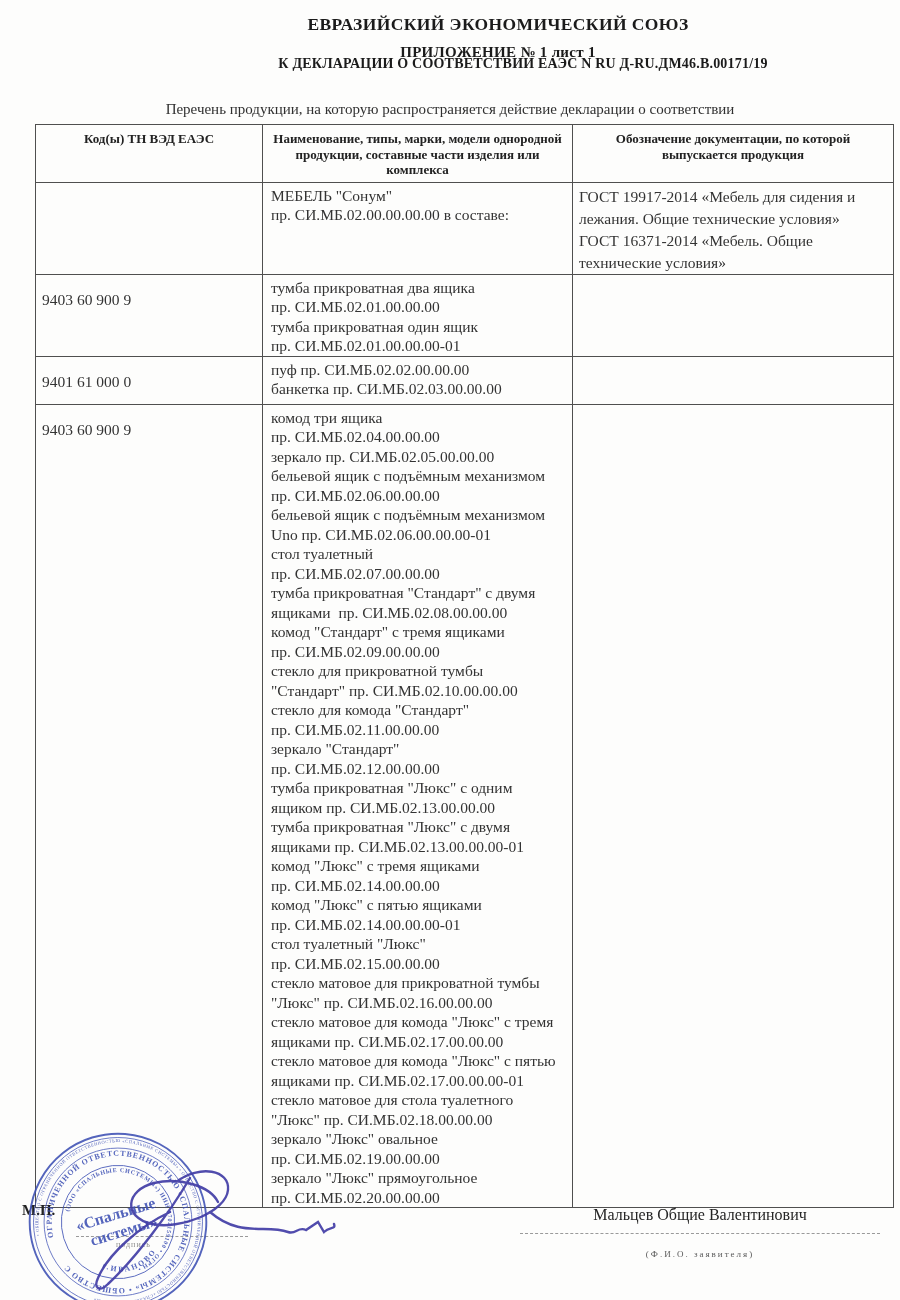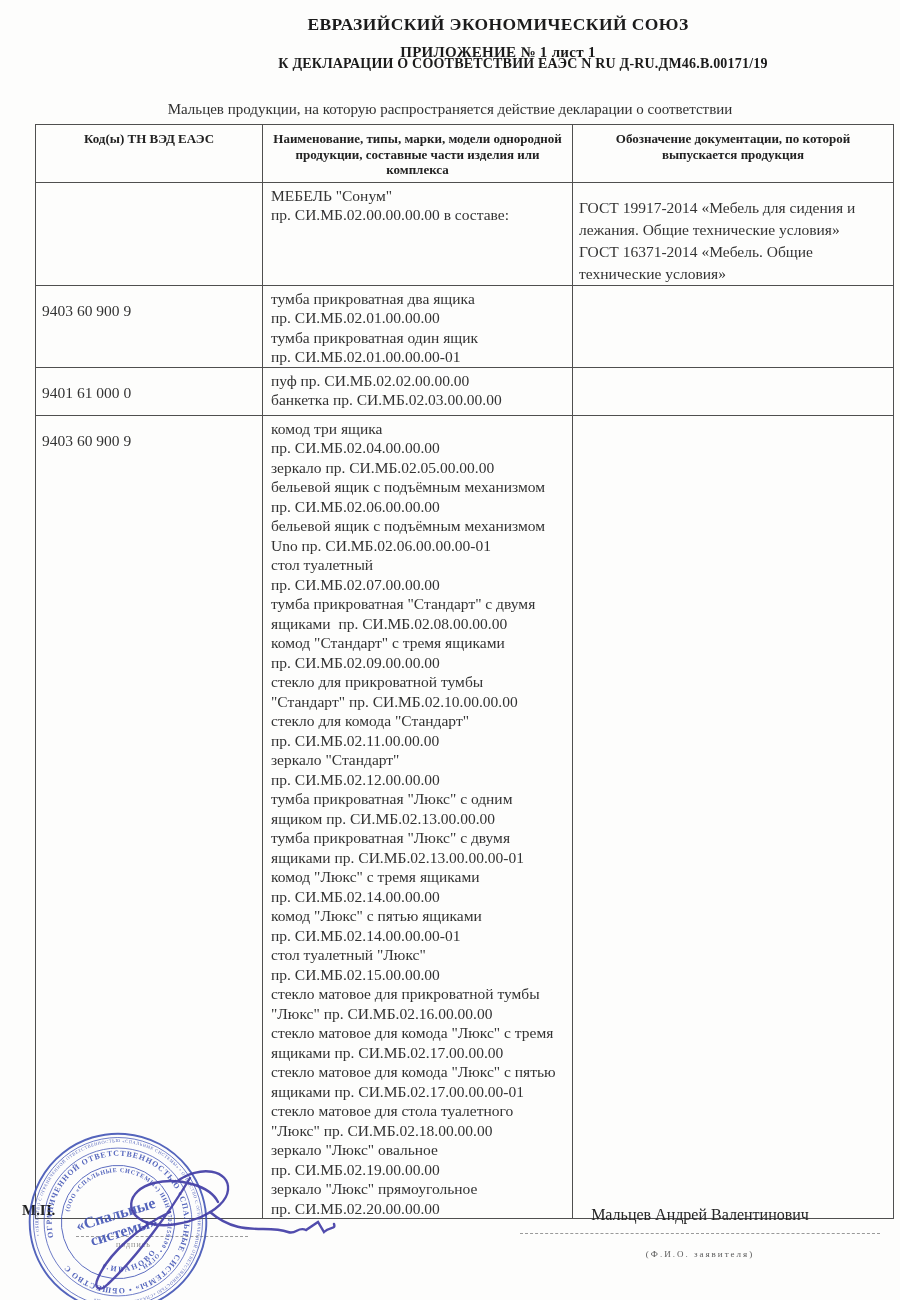--- a/index.html
+++ b/index.html
@@ -31,42 +31,42 @@
     font-weight:normal;
     overflow:visible;
   }
   table.decl th{
     font-size:13px;font-weight:bold;color:#222;
     text-align:center;padding:6px 10px 4px 10px;line-height:15.5px;
     height:46px;
   }
   td.code{font-size:15.5px;padding:16px 2px 0 6px;white-space:pre;color:#333;}
   td.name{font-size:15.5px;padding:3px 0 0 8px;white-space:pre;line-height:19.5px;color:#333;}
-  td.docs{font-size:15.5px;padding:14px 0 0 6px;white-space:pre;line-height:22px;color:#333;}
+  td.docs{font-size:15.5px;padding:3px 0 0 6px;white-space:pre;line-height:22px;color:#333;}
   tr.r1{height:75px;} tr.r2{height:73px;} tr.r3{height:48px;margin-left:9px;}
   
   .mp{position:absolute;left:22px;top:1202px;font-size:15px;font-weight:bold;color:#222;}
   .sign-line{position:absolute;left:76px;top:1236px;width:172px;border-top:1px dashed #9a9a9a;}
   .sign-caption{position:absolute;left:116px;top:1240px;font-size:8px;color:#8d8d8d;letter-spacing:1px;}
   .applicant{position:absolute;left:520px;top:1206px;width:360px;text-align:center;}
   .applicant .name{font-size:16px;color:#262626;}
   .applicant .line{margin-top:9px;border-top:1px dashed #9a9a9a;width:100%;}
   .applicant .caption{margin-top:15px;font-size:9px;color:#5a5a5a;letter-spacing:2px;}
   .stamp{position:absolute;left:22px;top:1126px;width:192px;height:192px;opacity:.88;}
   .signature{position:absolute;left:58px;top:1150px;width:280px;height:150px;}
 </style>
 </head>
 <body>
 
 <div class="page">
 
   <div class="hdr hdr1">ЕВРАЗИЙСКИЙ ЭКОНОМИЧЕСКИЙ СОЮЗ</div>
   <div class="hdr hdr2">ПРИЛОЖЕНИЕ № 1 лист 1</div>
   <div class="hdr hdr3">К ДЕКЛАРАЦИИ О СООТВЕТСТВИИ ЕАЭС N RU Д-RU.ДМ46.В.00171/19</div>
-  <div class="subtitle">Мальцев продукции, на которую распространяется действие декларации о соответствии</div>
+  <div class="subtitle">Перечень продукции, на которую распространяется действие декларации о соответствии</div>
 
   <table class="decl">
     <colgroup>
         <col class="c1">
         <col class="c2">
         <col class="c3">
       </colgroup>
     <tbody>
         <tr>
       <th>Код(ы) ТН ВЭД ЕАЭС</th>
@@ -180,18 +180,18 @@
 
   <svg class="signature" viewBox="0 0 280 150">
     <g fill="none" stroke="#423da6" stroke-width="2.4" stroke-linecap="round" opacity="0.92">
       <path d="M 118,32 C 142,14 172,20 170,40 C 168,62 122,80 94,74 C 64,67 68,40 96,33 C 122,27 152,36 160,52"></path>
       <path d="M 152,62 C 182,88 208,74 230,82 C 238,85 240,76 248,80 L 260,72 L 266,82 C 272,76 278,80 276,74"></path>
       <path d="M 132,28 C 112,62 78,108 50,134 C 42,142 35,139 40,128 C 50,104 82,76 112,62"></path>
     </g>
   </svg>
 
   <div class="applicant">
-    <div class="name">Мальцев Андрей Валентинович</div>
+    <div class="name">Мальцев Общие Валентинович</div>
     <div class="line"></div>
     <div class="caption">(Ф.И.О. заявителя)</div>
   </div>
 
 </div>
 
 </body></html>

